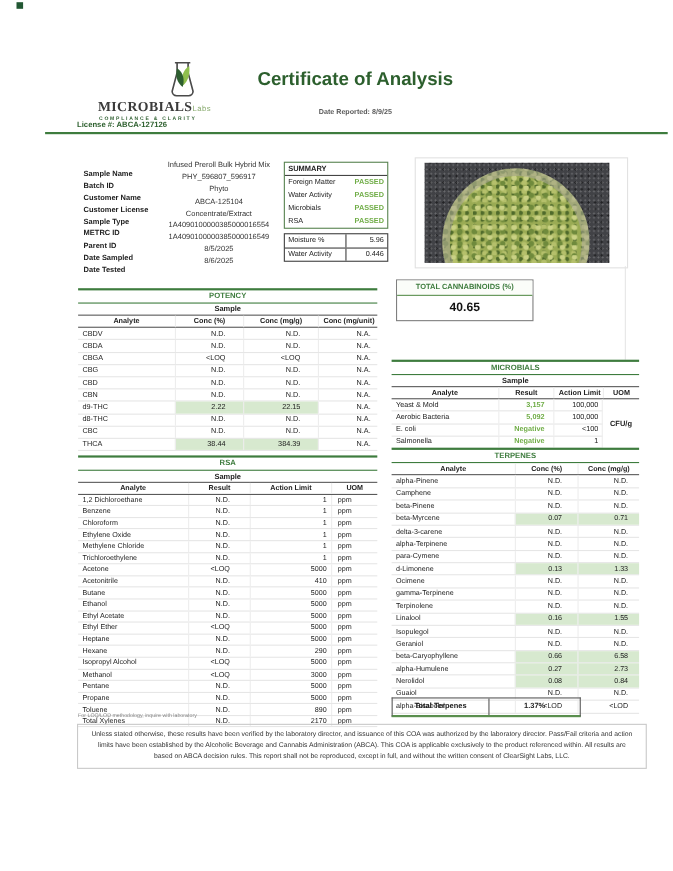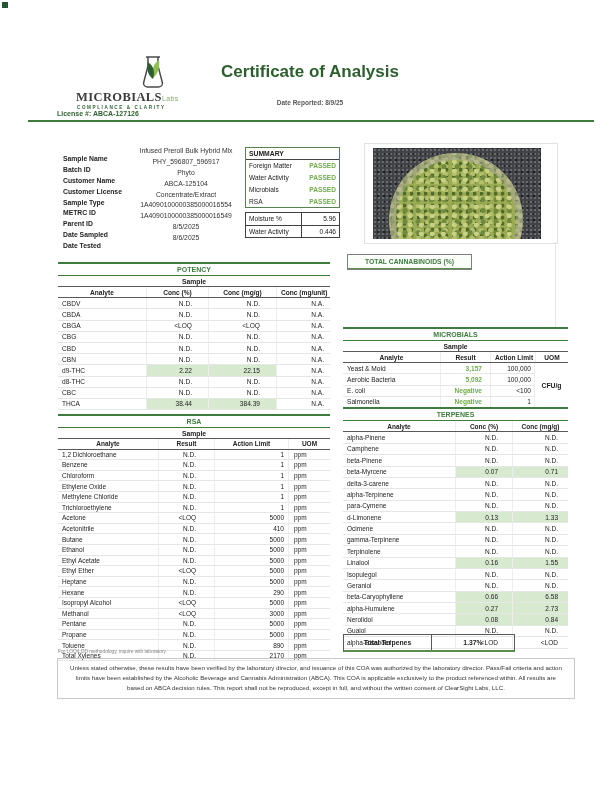--- a/index.html
+++ b/index.html
@@ -1,18 +1,18 @@
 <!DOCTYPE html>
 <html><head>
 <meta charset="utf-8">
 <style>
   html,body{margin:0;padding:0;background:#fff;}
   .page{position:relative;width:612px;height:792px;background:#fff;overflow:hidden;
         font-family:"Liberation Sans",sans-serif;color:#222;}
-  .abs{position:absolute;}
+  .abs{position:absolute;margin-left:13px;}
 
   
   #corner-square{left:2px;top:2px;width:6px;height:6px;background:#215732;}
 
   
   #logo{left:76px;top:57px;width:110px;height:56px;}
   #logo-icon{position:absolute;left:62px;top:-3px;}
   #brand{position:absolute;left:0;top:33px;font-family:"Liberation Serif",serif;
          font-weight:bold;font-size:12.5px;letter-spacing:.4px;color:#3b3b3b;white-space:nowrap;}
   #brand .suffix{font-family:"Liberation Sans",sans-serif;font-weight:normal;font-size:7px;color:#86a96b;}
@@ -328,20 +328,21 @@
           <div class="cell">THCA</div>
           <div class="cell c r pct hl">38.44</div>
           <div class="cell c r mgg hl">384.39</div>
           <div class="cell c r unit">N.A.</div>
         </div>
       </div>
   </div>
 
   <div class="abs" id="total-cann">
     <div id="total-cann-title">TOTAL CANNABINOIDS (%)</div>
+    <div id="total-cann-value">40.65</div>
   </div>
 
   <div class="abs tbl" id="microbials">
     <div class="tbl-title">MICROBIALS</div>
     <div class="tbl-sub">Sample</div>
     <div id="mic-head">
       <div class="cell">Analyte</div>
       <div class="cell c">Result</div>
       <div class="cell c">Action Limit</div>
       <div class="cell c">UOM</div>

